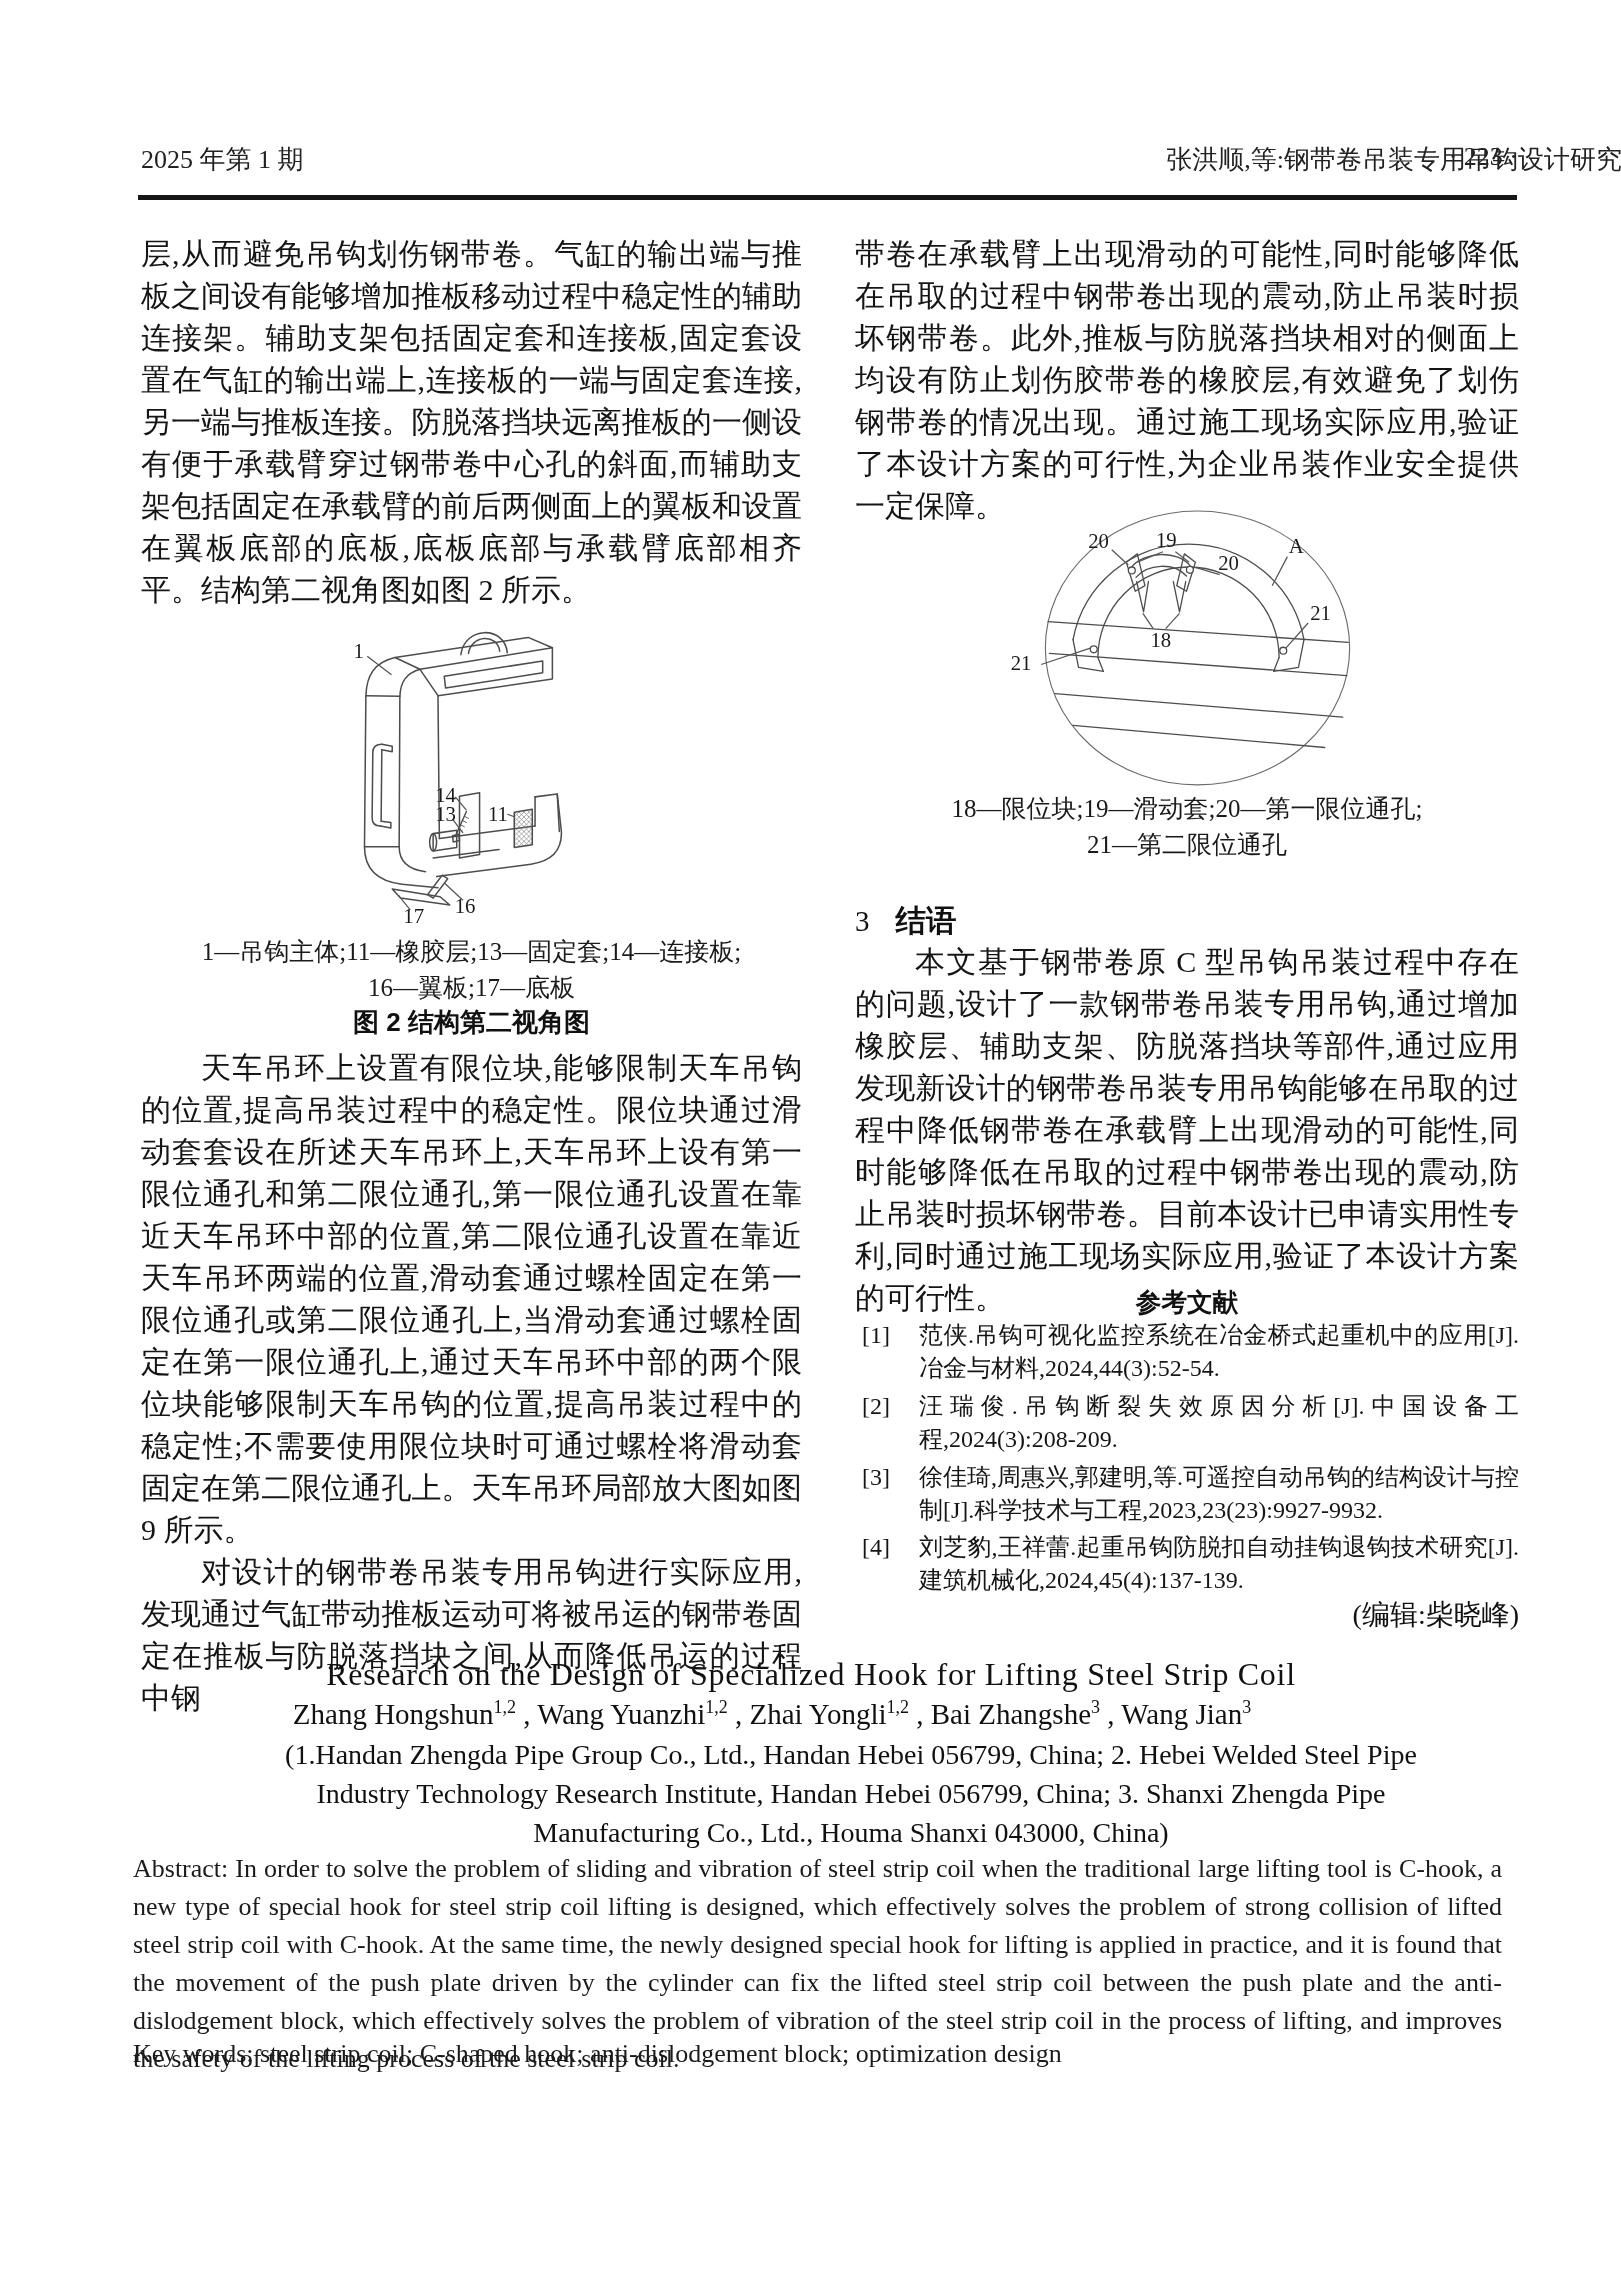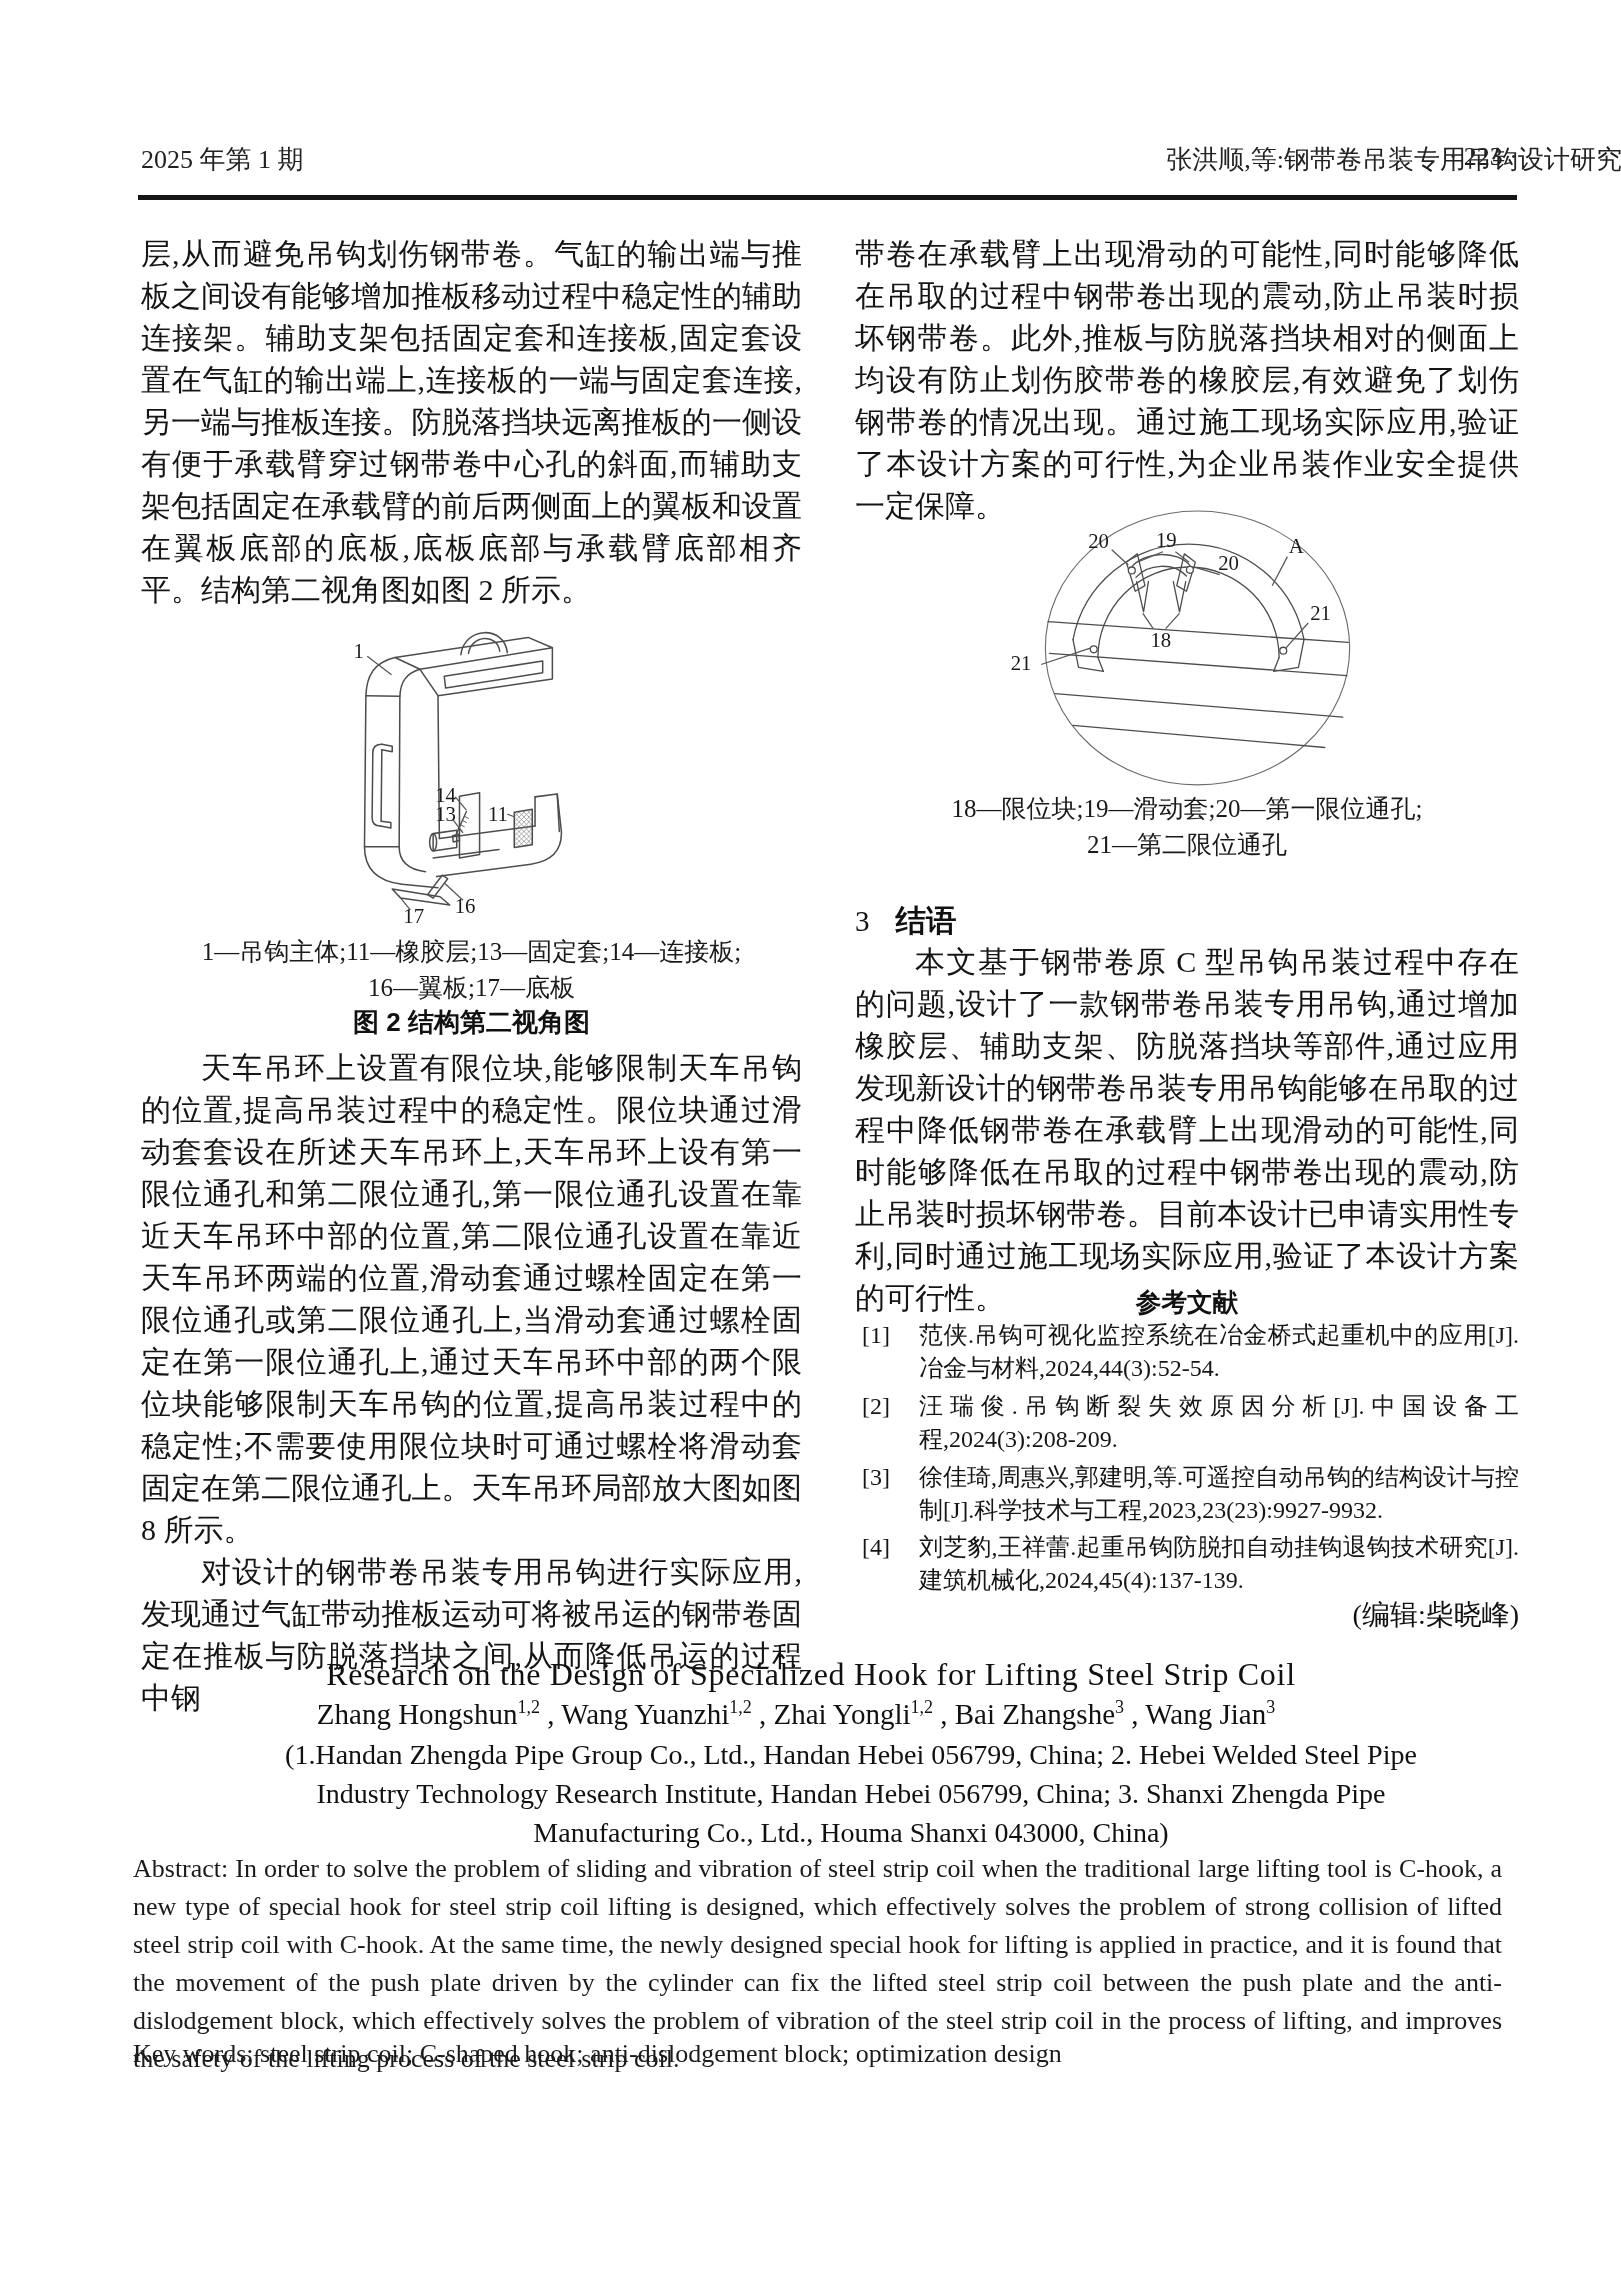--- a/index.html
+++ b/index.html
@@ -131,21 +131,21 @@
       <text class="fig-label" x="236" y="425">16</text>
       <text class="fig-label" x="162" y="440">17</text>
     </g>
   </svg>
 
   <div class="abs figcap" style="left:141px;top:935px;width:661px;">1—吊钩主体;11—橡胶层;13—固定套;14—连接板;</div>
   <div class="abs figcap" style="left:141px;top:971px;width:661px;">16—翼板;17—底板</div>
   <div class="abs figtitle" style="left:141px;top:1005px;width:661px;">图 2  结构第二视角图</div>
 
   <div class="abs cjk" style="left:141px;top:1047px;width:661px;">
-    <p class="indent">天车吊环上设置有限位块,能够限制天车吊钩的位置,提高吊装过程中的稳定性。限位块通过滑动套套设在所述天车吊环上,天车吊环上设有第一限位通孔和第二限位通孔,第一限位通孔设置在靠近天车吊环中部的位置,第二限位通孔设置在靠近天车吊环两端的位置,滑动套通过螺栓固定在第一限位通孔或第二限位通孔上,当滑动套通过螺栓固定在第一限位通孔上,通过天车吊环中部的两个限位块能够限制天车吊钩的位置,提高吊装过程中的稳定性;不需要使用限位块时可通过螺栓将滑动套固定在第二限位通孔上。天车吊环局部放大图如图 8 所示。</p>
+    <p class="indent">天车吊环上设置有限位块,能够限制天车吊钩的位置,提高吊装过程中的稳定性。限位块通过滑动套套设在所述天车吊环上,天车吊环上设有第一限位通孔和第二限位通孔,第一限位通孔设置在靠近天车吊环中部的位置,第二限位通孔设置在靠近天车吊环两端的位置,滑动套通过螺栓固定在第一限位通孔或第二限位通孔上,当滑动套通过螺栓固定在第一限位通孔上,通过天车吊环中部的两个限位块能够限制天车吊钩的位置,提高吊装过程中的稳定性;不需要使用限位块时可通过螺栓将滑动套固定在第二限位通孔上。天车吊环局部放大图如图 9 所示。</p>
     <p class="indent">对设计的钢带卷吊装专用吊钩进行实际应用,发现通过气缸带动推板运动可将被吊运的钢带卷固定在推板与防脱落挡块之间,从而降低吊运的过程中钢</p>
   </div>
 
   <div class="abs cjk" style="left:855px;top:233px;width:664px;">
     <p>带卷在承载臂上出现滑动的可能性,同时能够降低在吊取的过程中钢带卷出现的震动,防止吊装时损坏钢带卷。此外,推板与防脱落挡块相对的侧面上均设有防止划伤胶带卷的橡胶层,有效避免了划伤钢带卷的情况出现。通过施工现场实际应用,验证了本设计方案的可行性,为企业吊装作业安全提供一定保障。</p>
   </div>
 
   <svg class="figsvg" viewBox="0 0 600 428" style="left:990px;top:493px;width:415px;height:296px;">
     <g class="thin">
       <ellipse cx="300" cy="224" rx="220" ry="198"></ellipse>
@@ -227,21 +227,21 @@
     <div class="ref">
       <span class="ref-num">[4]</span>
       <span>刘芝豹,王祥蕾.起重吊钩防脱扣自动挂钩退钩技术研究[J].建筑机械化,2024,45(4):137-139.</span>
     </div>
   </div>
 
   <div class="abs editor" style="left:855px;top:1596px;width:664px;">(编辑:柴晓峰)</div>
 
   <div class="abs eng-title" style="left:0;top:1656px;width:1622px;">Research on the Design of Specialized Hook for Lifting Steel Strip Coil</div>
 
-  <div class="abs eng-authors" style="left:0;top:1697px;width:1544px;margin-left:24px;">
+  <div class="abs eng-authors" style="left:0;top:1697px;width:1544px;">
     <span><span>Zhang Hongshun</span><sup>1,2</sup><span> , </span></span><span><span>Wang Yuanzhi</span><sup>1,2</sup><span> , </span></span><span><span>Zhai Yongli</span><sup>1,2</sup><span> , </span></span><span><span>Bai Zhangshe</span><sup>3</sup><span> , </span></span><span><span>Wang Jian</span><sup>3</sup><span></span></span>
   </div>
 
   <div class="abs eng-affil" style="left:0;top:1735px;width:1622px;">
     <div>(1.Handan Zhengda Pipe Group Co., Ltd., Handan Hebei 056799, China; 2. Hebei Welded Steel Pipe</div>
     <div>Industry Technology Research Institute, Handan Hebei 056799, China; 3. Shanxi Zhengda Pipe</div>
     <div>Manufacturing Co., Ltd., Houma Shanxi 043000, China)</div>
   </div>
 
   <div class="abs eng-abstract" style="left:133px;top:1850px;width:1369px;">

